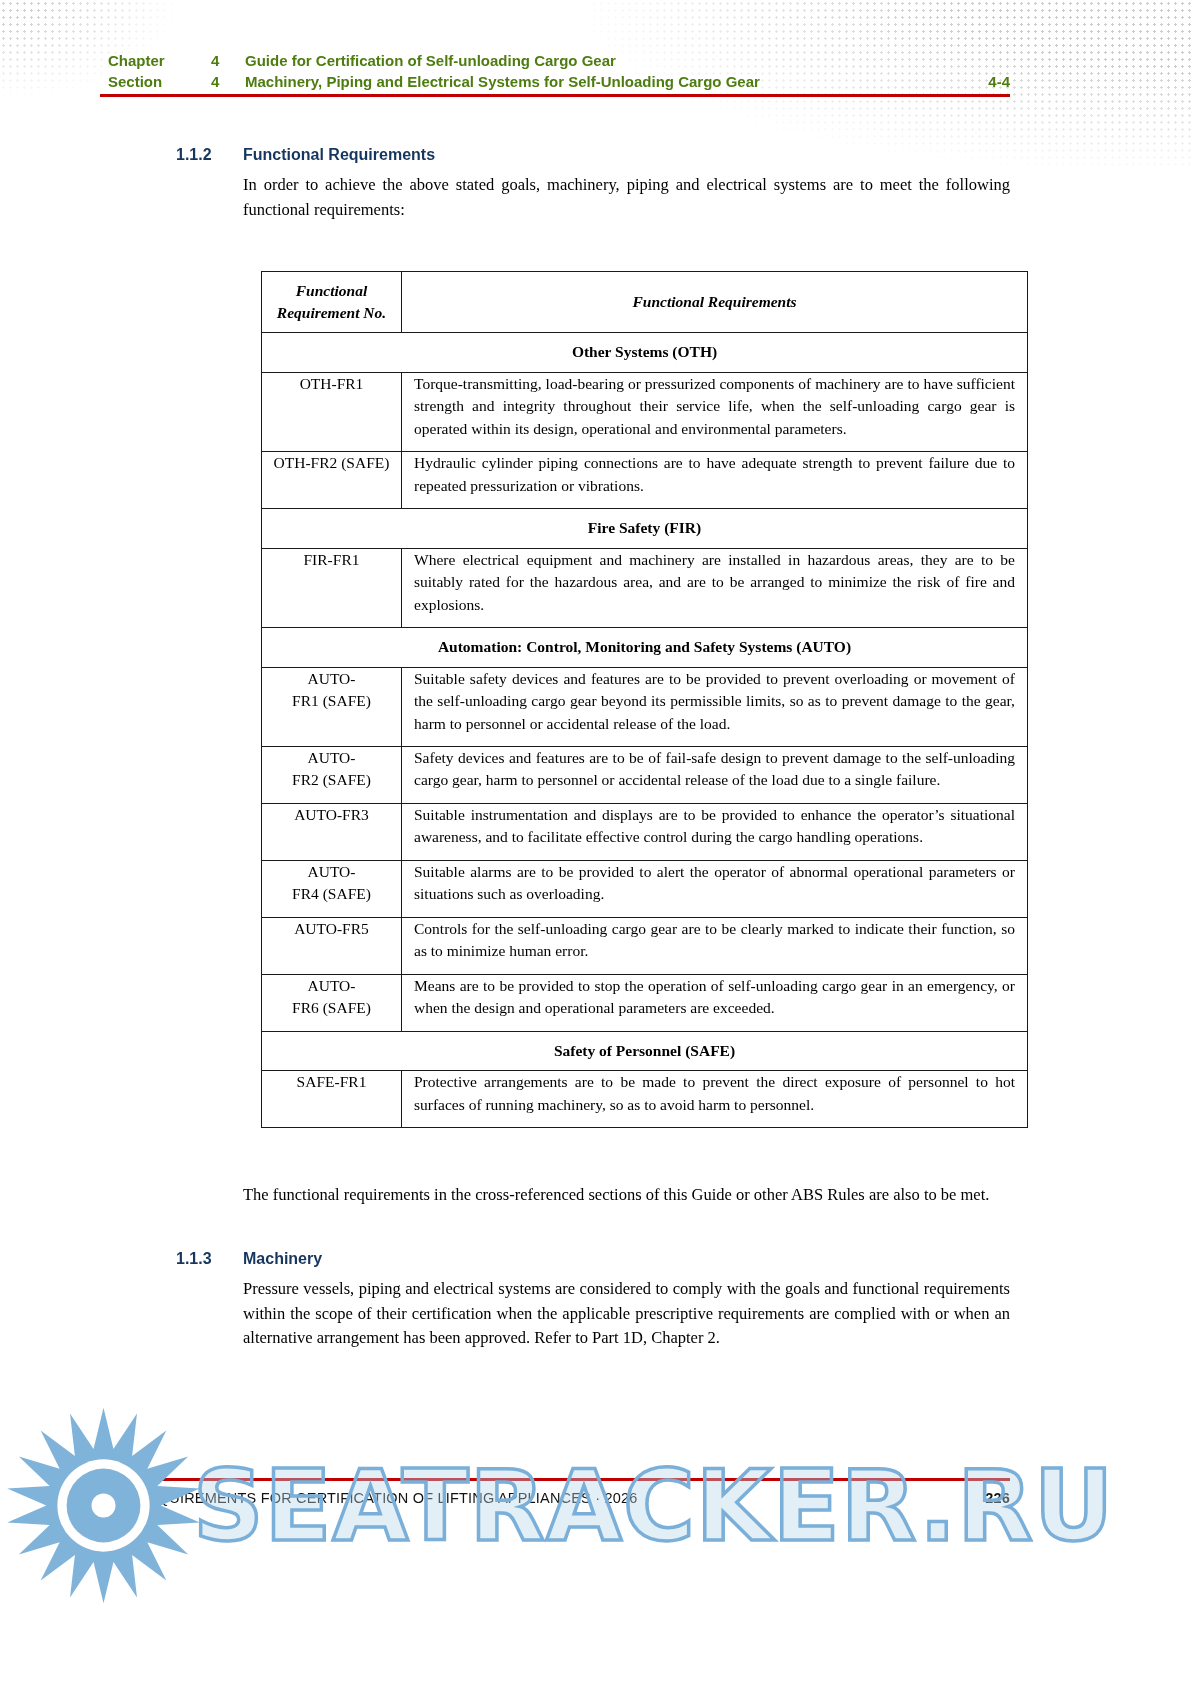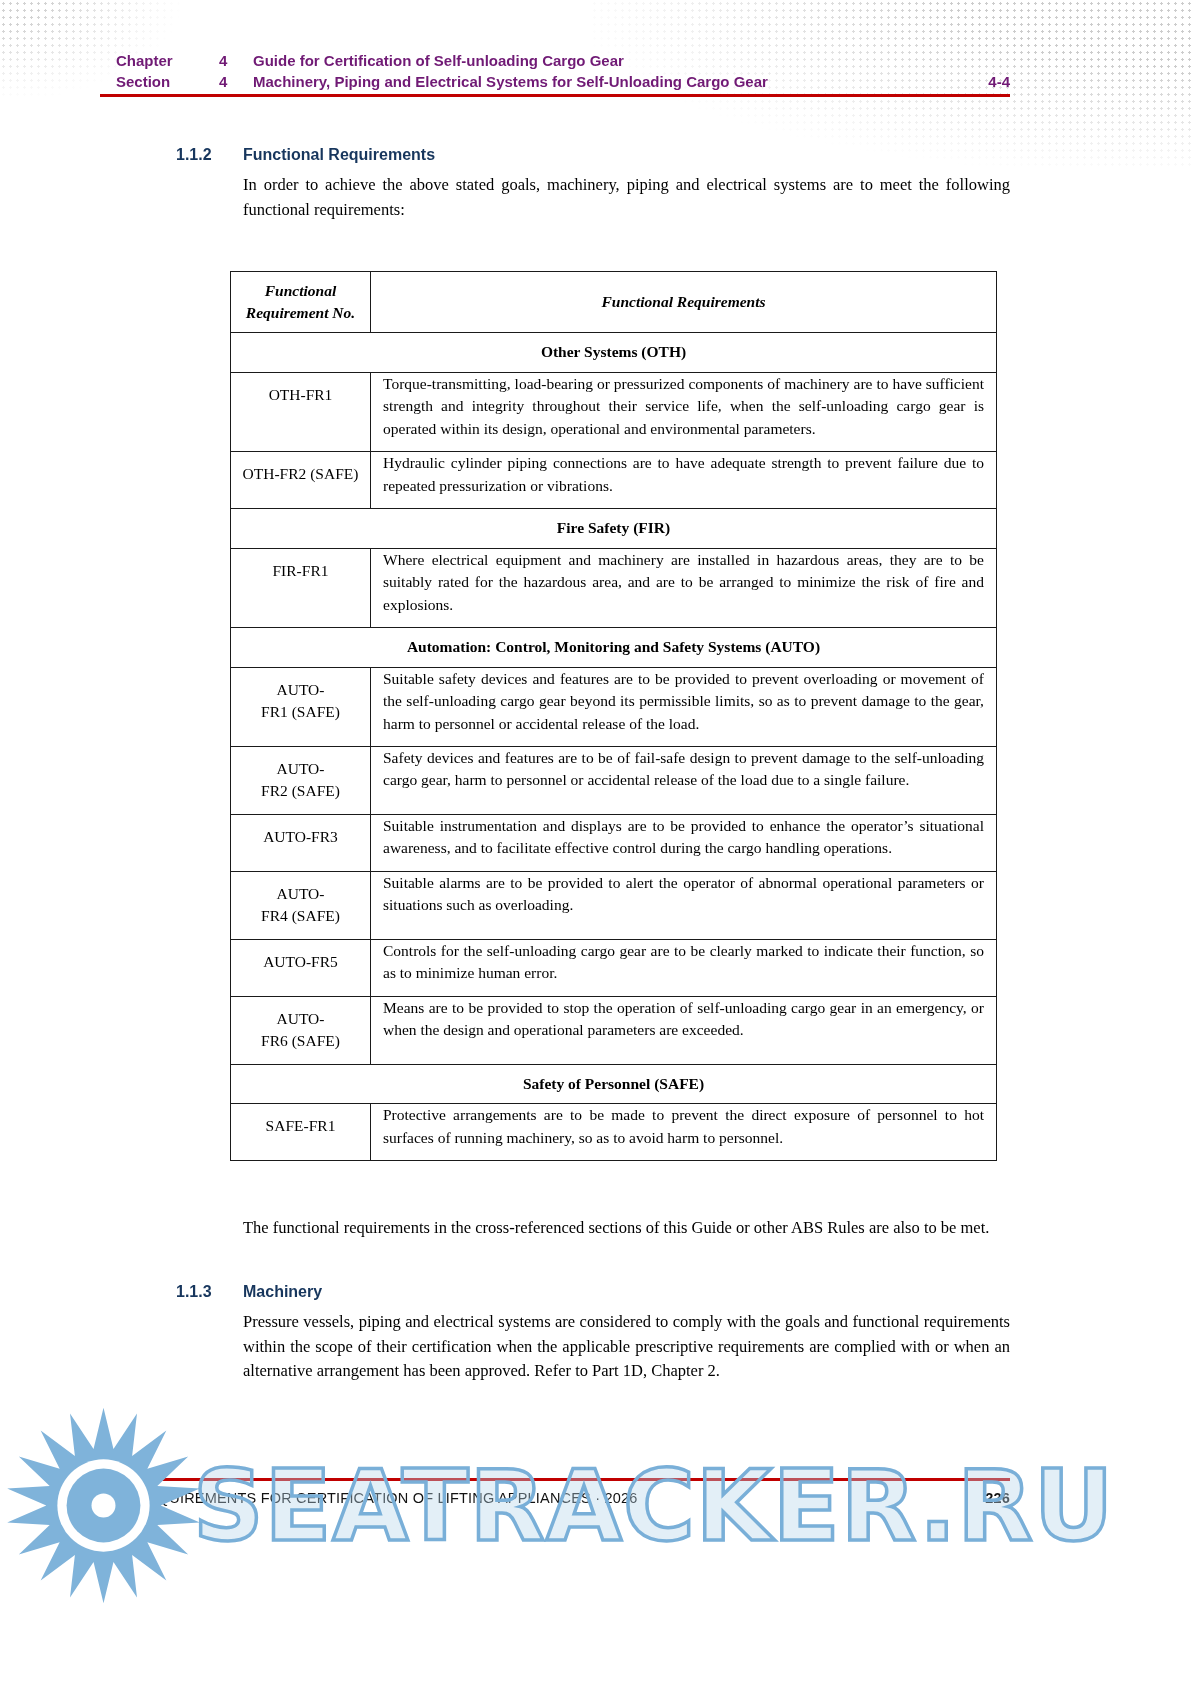--- a/index.html
+++ b/index.html
@@ -26,23 +26,23 @@
     mask-image: radial-gradient(ellipse at top left, #000 18%, transparent 68%);
   }
   .dots-tr {
     right:0; top:0; width:600px; height:170px; opacity:.85;
     -webkit-mask-image: radial-gradient(ellipse at top right, #000 28%, transparent 74%);
     mask-image: radial-gradient(ellipse at top right, #000 28%, transparent 74%);
   }
 
   
   .doc-header {
-    position:absolute; left:116px; right:181px; top:50px;
+    position:absolute; left:108px; right:181px; top:50px;
     font-family:"Liberation Sans", sans-serif;
-    font-weight:bold; color:#701a75; font-size:15px; line-height:21px;
+    font-weight:bold; color:#4d7c0f; font-size:15px; line-height:21px;
   }
   .hdr-row { display:flex; }
   .hdr-label { width:103px; }
   .hdr-num   { width:34px; }
   .hdr-title { flex:1; }
   .hdr-pageref { text-align:right; }
 
   .red-rule { position:absolute; left:100px; right:181px; height:3px; background:#c00000; }
   .rule-top { top:94px; }
   .rule-bottom { top:1478px; }
@@ -55,35 +55,35 @@
     font-weight:bold; color:#17365d; font-size:16px;
   }
   .sec-num { width:67px; }
   .para {
     margin-left:67px; margin-top:9px;
     font-size:16.5px; line-height:1.5; text-align:justify;
   }
 
   
   .req-table {
-    margin-left:54px; margin-top:48px;
+    margin-left:85px; margin-top:48px;
     width:calc(100% - 67px);
     border-collapse:collapse;
     font-size:15.5px; line-height:1.45;
   }
   .req-table th, .req-table td { border:1px solid #1a1a1a; }
   .req-table th {
     font-weight:bold; font-style:italic; text-align:center;
     padding:8px 8px; white-space:pre-line; vertical-align:middle;
   }
   .req-table th.col1 { width:140px; }
   .section-cell { font-weight:bold; text-align:center; padding:8px 8px; vertical-align:middle; }
   .label-cell {
     text-align:center; vertical-align:top;
-    white-space:pre-line; padding:11px 6px;
+    white-space:pre-line; padding:0 6px;
   }
   .text-cell { text-align:justify; vertical-align:top; padding:0 12px 11px 12px; }
 
   .after-table { margin-top:55px; }
   .h113 { margin-top:42px; }
 
   
   .doc-footer {
     position:absolute; left:100px; right:181px; top:1490px;
     display:flex; justify-content:space-between; align-items:baseline;

